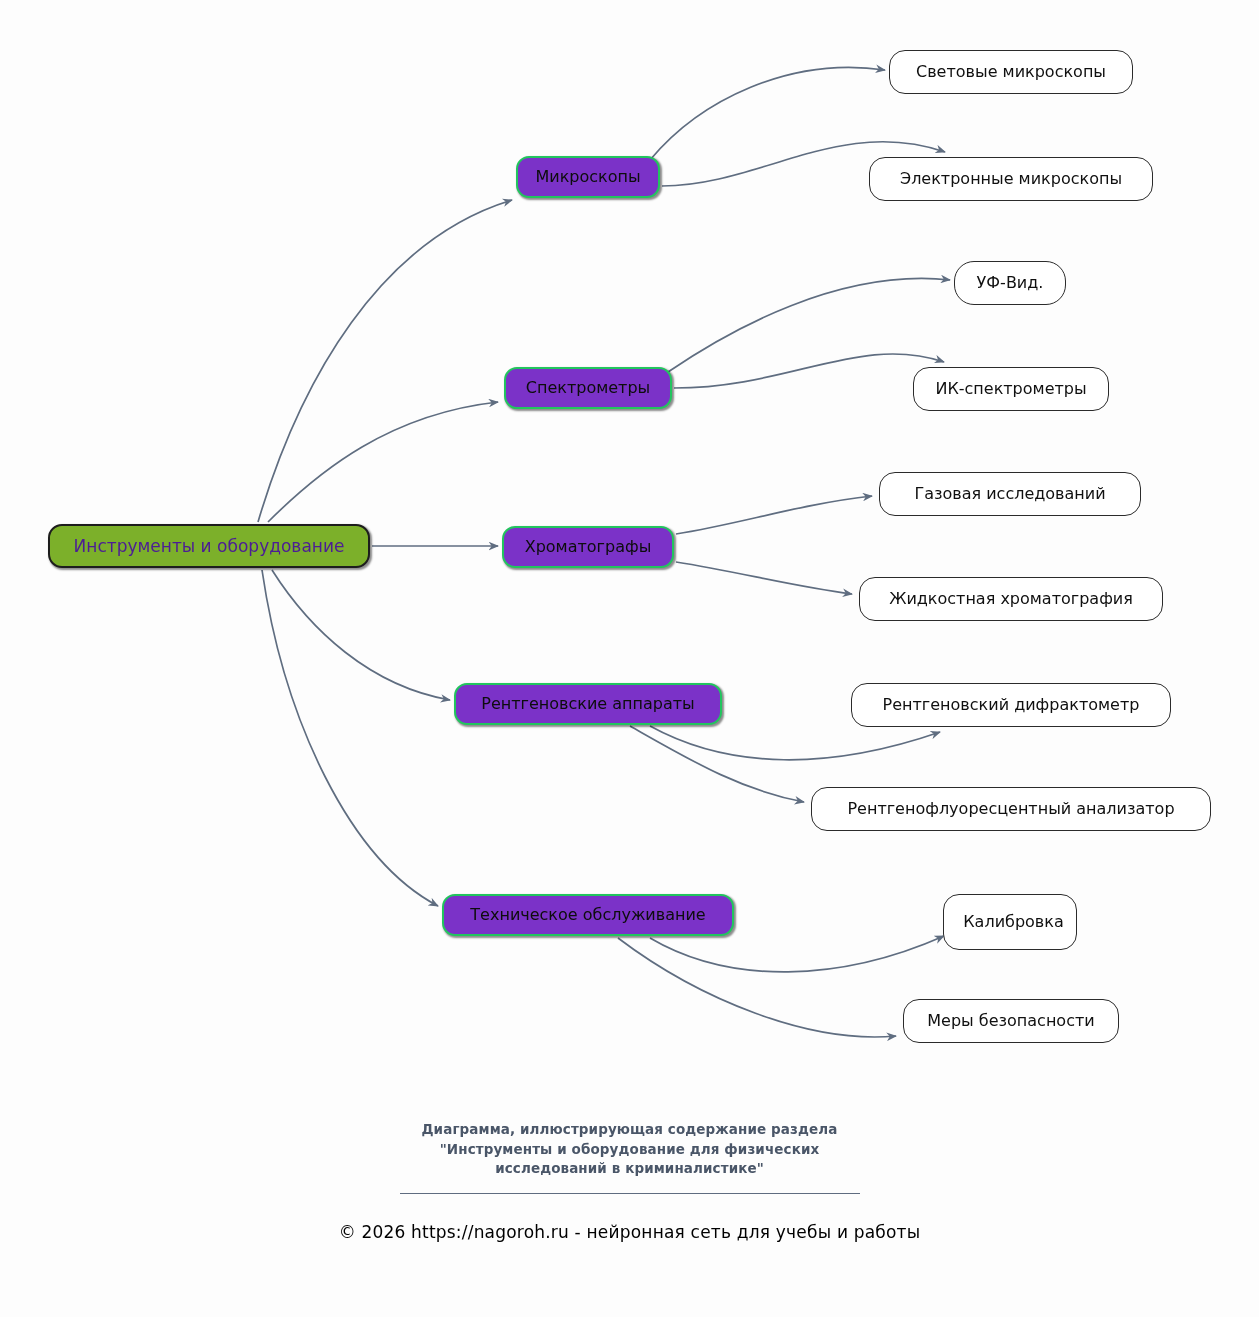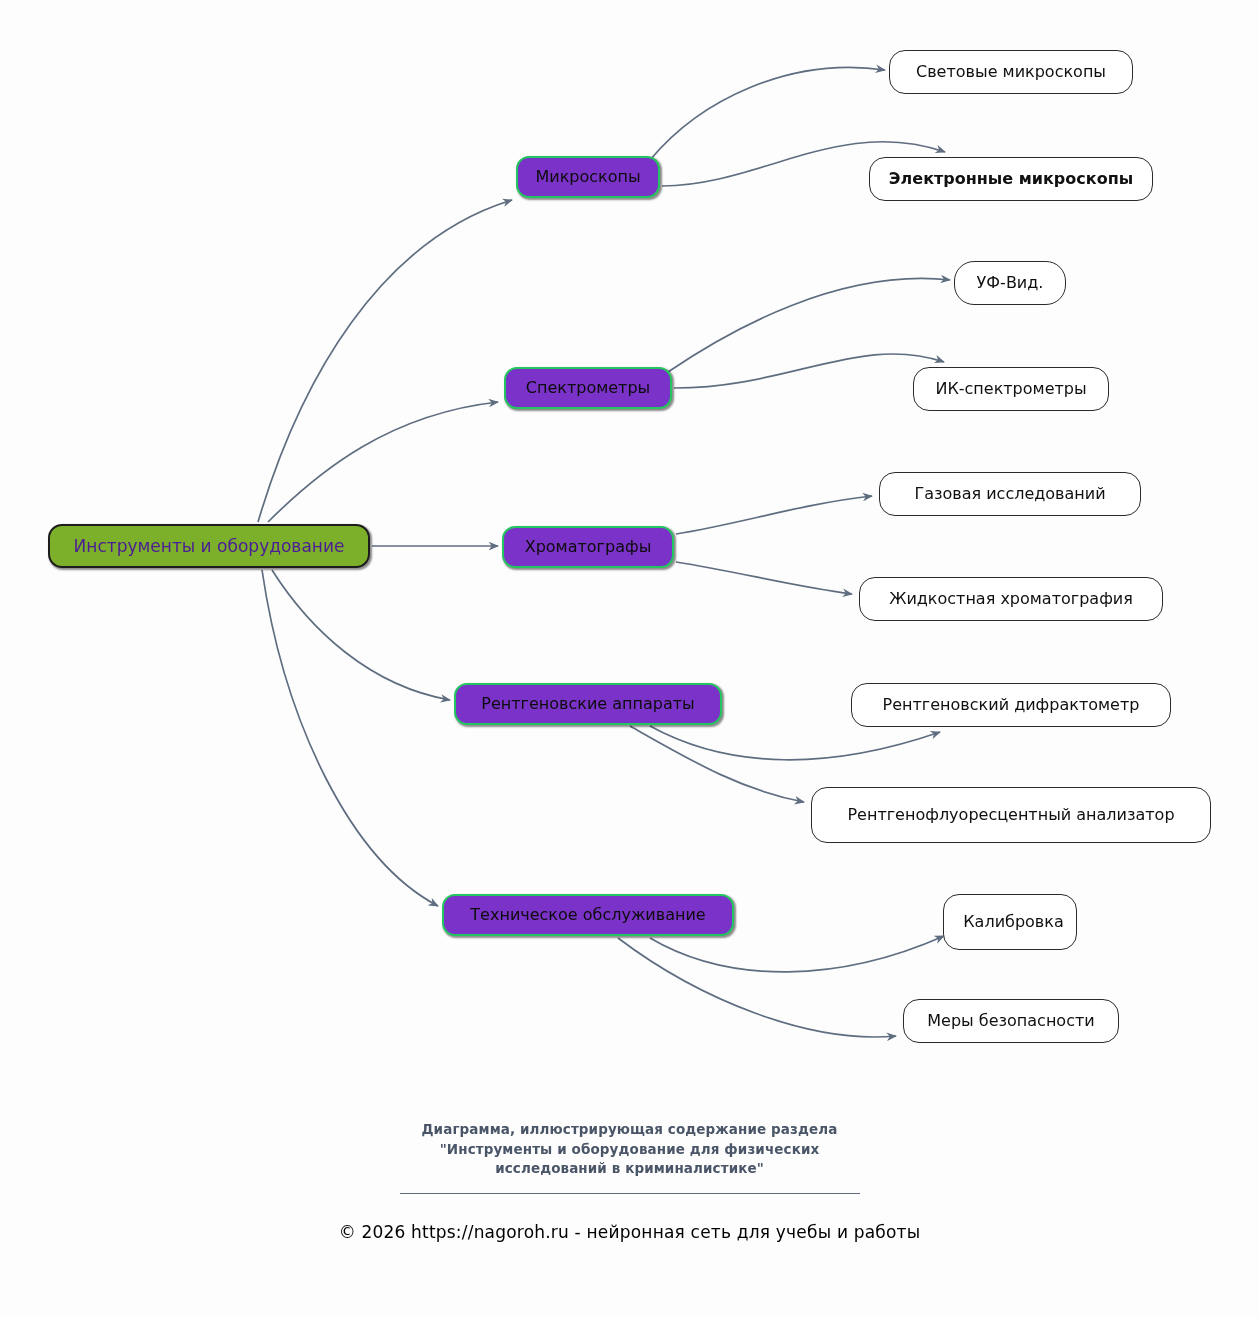--- a/index.html
+++ b/index.html
@@ -133,33 +133,33 @@
 
       <path d="M 650,938 C 730,985 840,982 944,936"></path>
       <path d="M 618,938 C 700,1000 810,1044 896,1036"></path>
     </g>
   </svg>
 
   <div class="node node-root" style="left:48px; top:524px; width:322px; height:44px;">Инструменты и оборудование</div>
 
   <div class="node node-branch" style="left:516px; top:156px; width:144px; height:42px;">Микроскопы</div>
   <div class="node node-leaf" style="left:889px; top:50px; width:244px; height:44px;">Световые микроскопы</div>
-  <div class="node node-leaf" style="left:869px; top:157px; width:284px; height:44px;font-weight:bold;">Электронные микроскопы</div>
+  <div class="node node-leaf" style="left:869px; top:157px; width:284px; height:44px;">Электронные микроскопы</div>
 
   <div class="node node-branch" style="left:504px; top:367px; width:168px; height:42px;">Спектрометры</div>
   <div class="node node-leaf" style="left:954px; top:261px; width:112px; height:44px;border-radius:20px;">УФ-Вид.</div>
   <div class="node node-leaf" style="left:913px; top:367px; width:196px; height:44px;">ИК-спектрометры</div>
 
   <div class="node node-branch" style="left:502px; top:526px; width:172px; height:42px;">Хроматографы</div>
   <div class="node node-leaf" style="left:879px; top:472px; width:262px; height:44px;">Газовая исследований</div>
   <div class="node node-leaf" style="left:859px; top:577px; width:304px; height:44px;">Жидкостная хроматография</div>
 
   <div class="node node-branch" style="left:454px; top:683px; width:268px; height:42px;">Рентгеновские аппараты</div>
   <div class="node node-leaf" style="left:851px; top:683px; width:320px; height:44px;">Рентгеновский дифрактометр</div>
-  <div class="node node-leaf" style="left:811px; top:787px; width:400px; height:56px;">Рентгенофлуоресцентный анализатор</div>
+  <div class="node node-leaf" style="left:811px; top:787px; width:400px; height:44px;">Рентгенофлуоресцентный анализатор</div>
 
   <div class="node node-branch" style="left:442px; top:894px; width:292px; height:42px;">Техническое обслуживание</div>
   <div class="node node-leaf" style="left:943px; top:894px; width:134px; height:56px;padding-left:7px;">Калибровка</div>
   <div class="node node-leaf" style="left:903px; top:999px; width:216px; height:44px;">Меры безопасности</div>
 
 </div>
 
 <div id="caption-block">
   <div class="caption-line">Диаграмма, иллюстрирующая содержание раздела</div>
   <div class="caption-line">"Инструменты и оборудование для физических</div>

